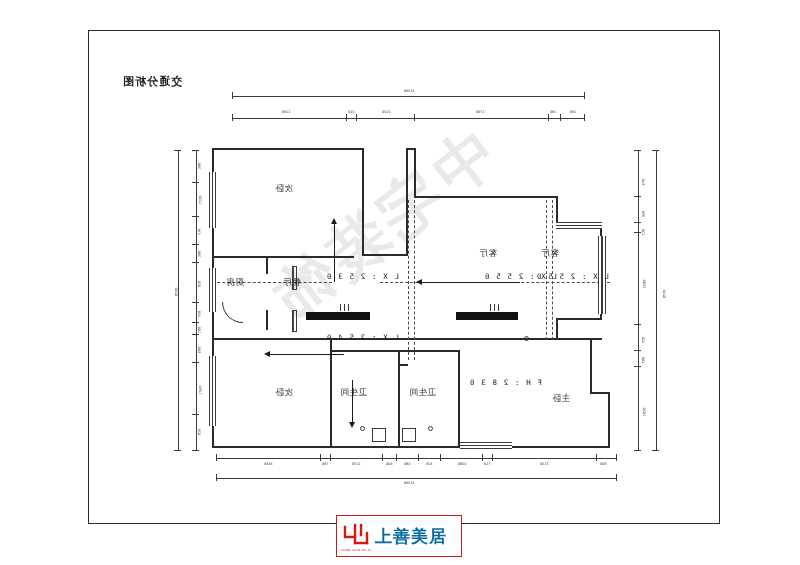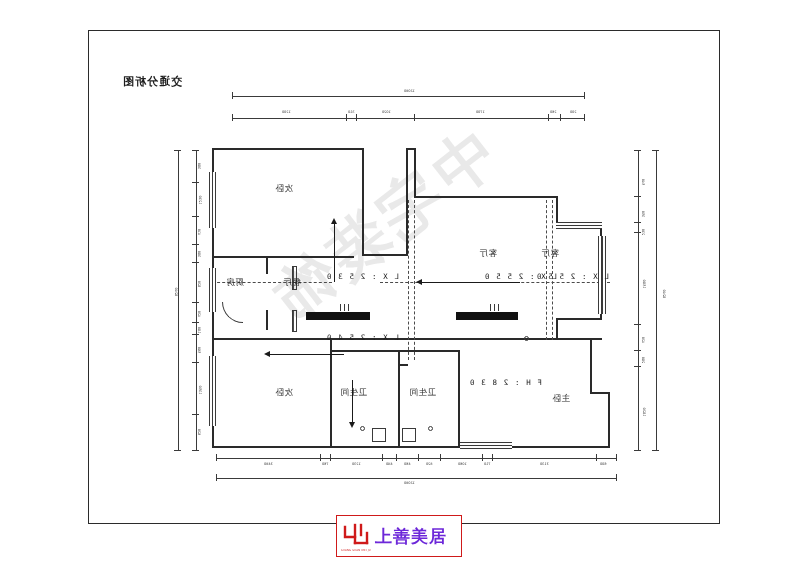--- a/index.html
+++ b/index.html
@@ -90,21 +90,21 @@
   
   .logo-wrap{
     position:absolute;left:336px;top:515px;width:126px;height:42px;
     border:1.5px solid #cf1a1a;box-sizing:border-box;
     display:flex;align-items:center;gap:4px;padding-left:4px;background:#fff;
   }
   .logo-mark{
     width:30px;height:30px;position:relative;flex:0 0 auto;
   }
   .logo-text{
-    color:#6d28d9;font-size:17px;font-weight:bold;letter-spacing:1px;
+    color:#0369a1;font-size:17px;font-weight:bold;letter-spacing:1px;
     font-family:Liberation Sans, sans-serif;line-height:1;
   }
   .logo-sub{position:absolute;left:0;bottom:-1px;font-size:2.6px;color:#cf1a1a;letter-spacing:.2px;white-space:nowrap;}
 </style>
 </head>
 <body>
 
 <div id="stage">
 
   <div class="sheet-border"></div>

